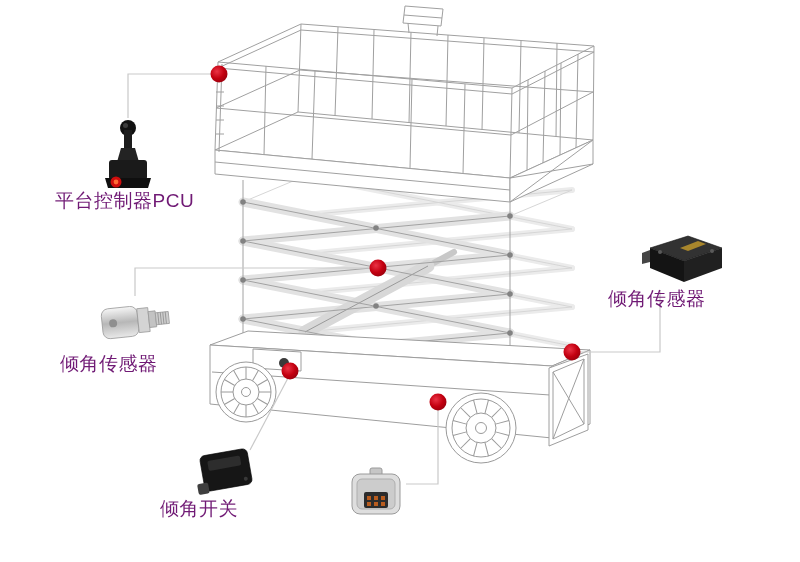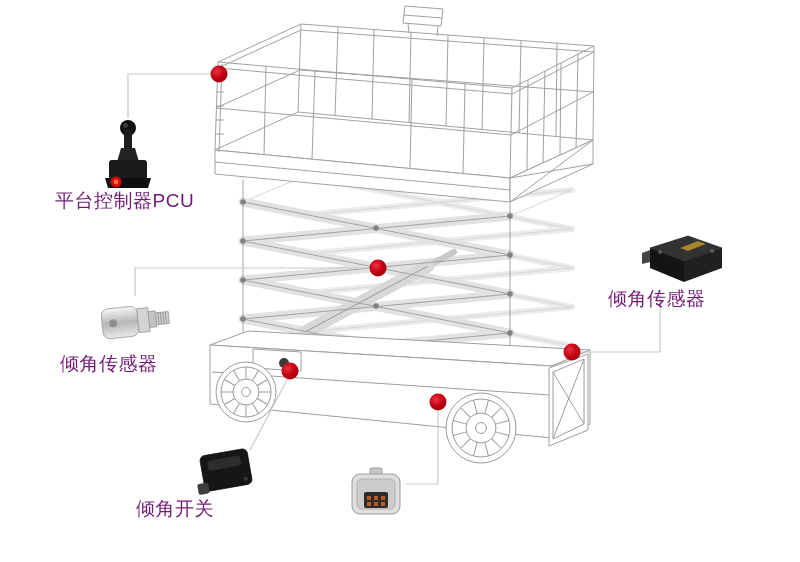--- a/index.html
+++ b/index.html
@@ -7,21 +7,21 @@
     position:relative;width:800px;height:562px;background:#ffffff;
     font-family:"Liberation Sans",sans-serif;overflow:hidden;
   }
   .stage svg{position:absolute;left:0;top:0;}
   .callout-label{
     position:absolute;text-align:left;font-size:19px;color:#701a75;
     letter-spacing:.5px;line-height:1.2;user-select:none;
   }
   .lbl-pcu{left:55px;top:190px;width:150px;}
   .lbl-pressure{left:60px;top:353px;width:150px;}
-  .lbl-tilt-switch{left:136px;top:498px;width:150px;}
+  .lbl-tilt-switch{left:160px;top:498px;width:150px;}
   .lbl-ecu{left:300px;top:512px;width:152px;}
   .lbl-tilt-sensor{left:608px;top:288px;width:150px;}
 </style>
 </head>
 <body>
 
 <div class="stage">
 
 <svg width="800" height="562" viewBox="0 0 800 562">
   <defs>

